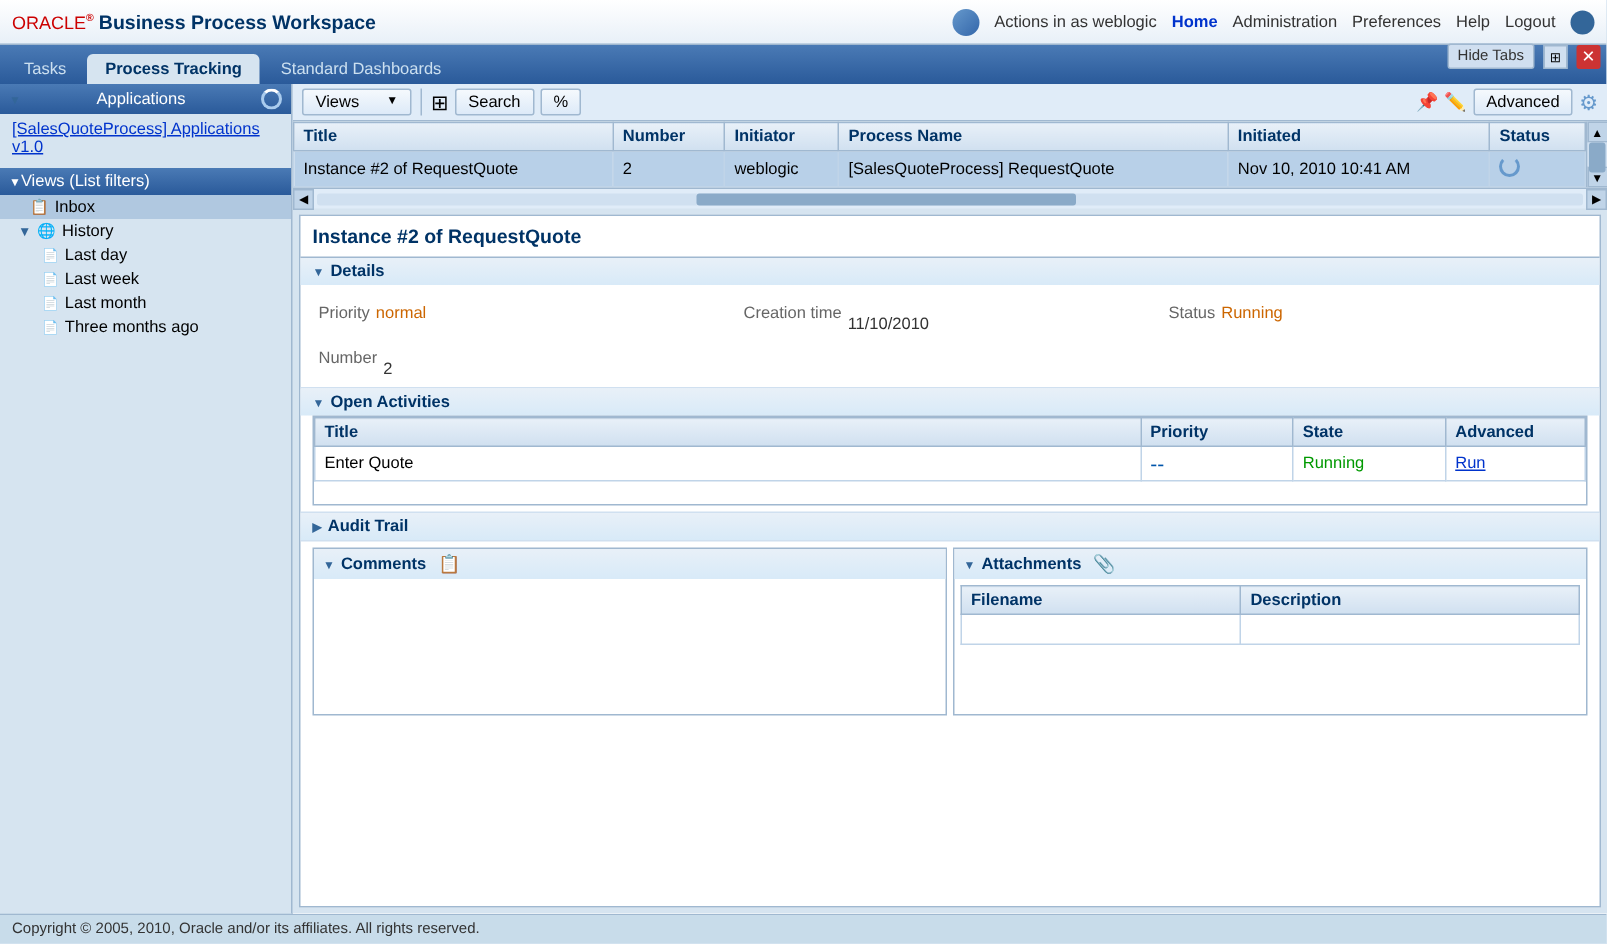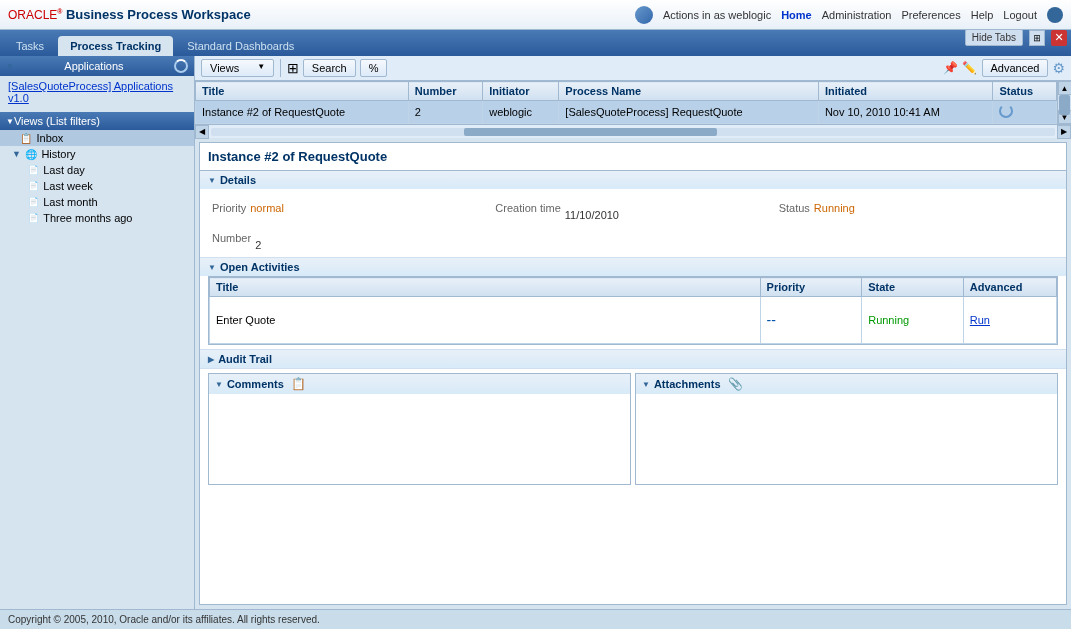--- a/index.html
+++ b/index.html
@@ -275,21 +275,21 @@
       background: linear-gradient(to bottom, #e8f0f8, #d0e0f0);
       border: 1px solid #a0b8d0;
       padding: 3px 6px;
       font-size: 11px;
       font-weight: bold;
       color: #003366;
       text-align: left;
     }
     .activities-table td {
       border: 1px solid #c0d4e8;
-      padding: 15px 6px;
+      padding: 3px 6px;
       font-size: 11px;
     }
     .activity-run-link { color: #0033cc; text-decoration: underline; cursor: pointer; }
     .priority-dots { color: #0055aa; font-size: 14px; }
     .state-running { color: #009900; }
 
     
     .bottom-panels {
       display: flex;
       gap: 4px;
@@ -593,20 +593,36 @@
             <span style="margin-left:4px;font-size:12px;cursor:pointer;">📋</span>
           </div>
           <div class="panel-content"></div>
         </div>
         <div class="attachments-panel">
           <div class="panel-header">
             <span class="chevron">▼</span>
             <span>Attachments</span>
             <span style="margin-left:4px;font-size:12px;cursor:pointer;">📎</span>
           </div>
+          <div class="panel-content">
+            <table class="attachments-table">
+              <thead>
+                <tr>
+                  <th>Filename</th>
+                  <th>Description</th>
+                </tr>
+              </thead>
+              <tbody>
+                <tr>
+                    <td></td>
+                    <td></td>
+                  </tr>
+              </tbody>
+            </table>
+          </div>
         </div>
       </div>
     </div>
 
   </div>
 </div>
 
 <div class="footer">
   <span>Copyright © 2005, 2010, Oracle and/or its affiliates. All rights reserved.</span>
 </div>

